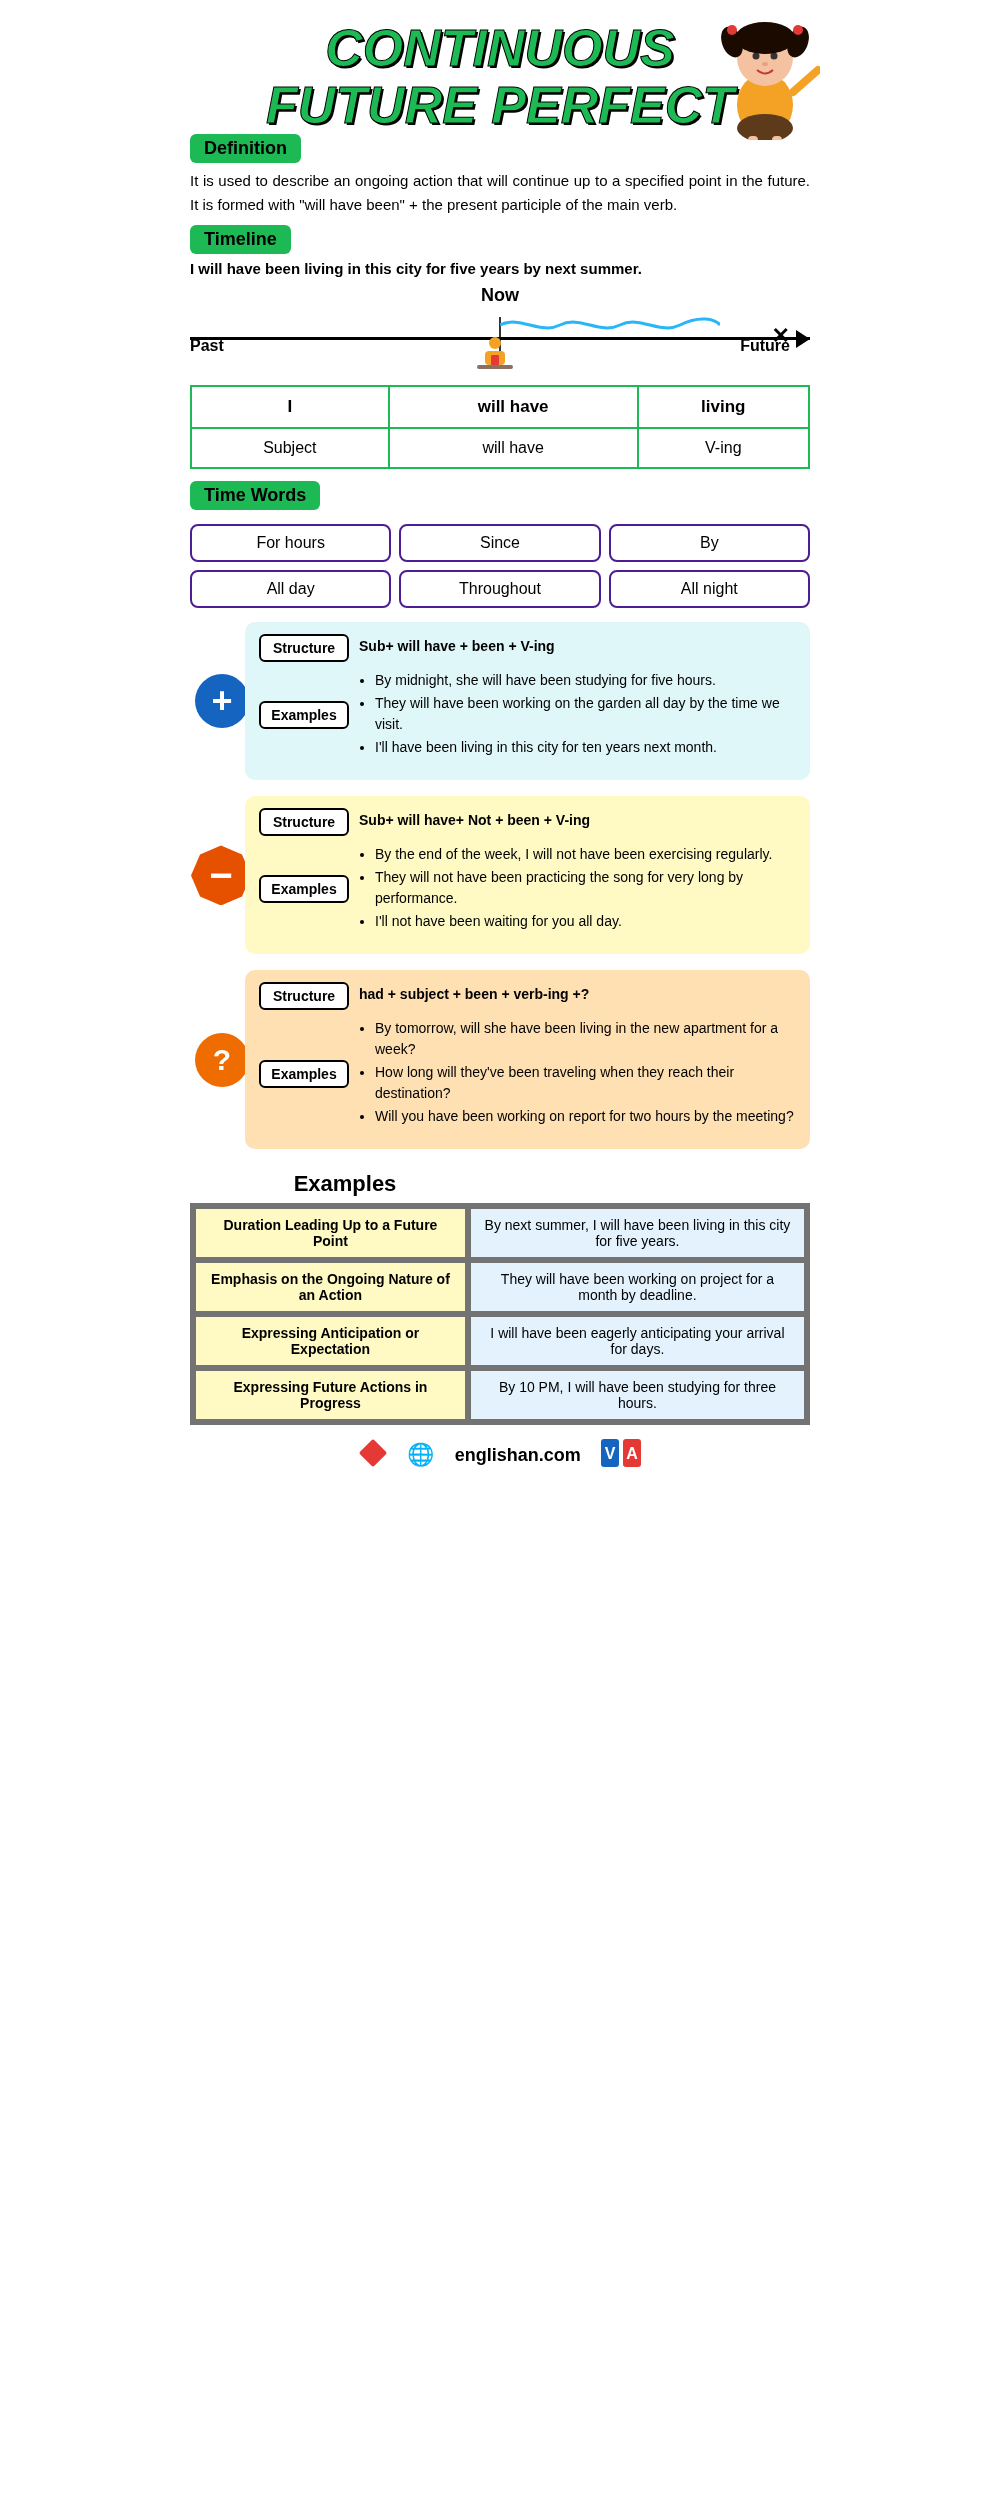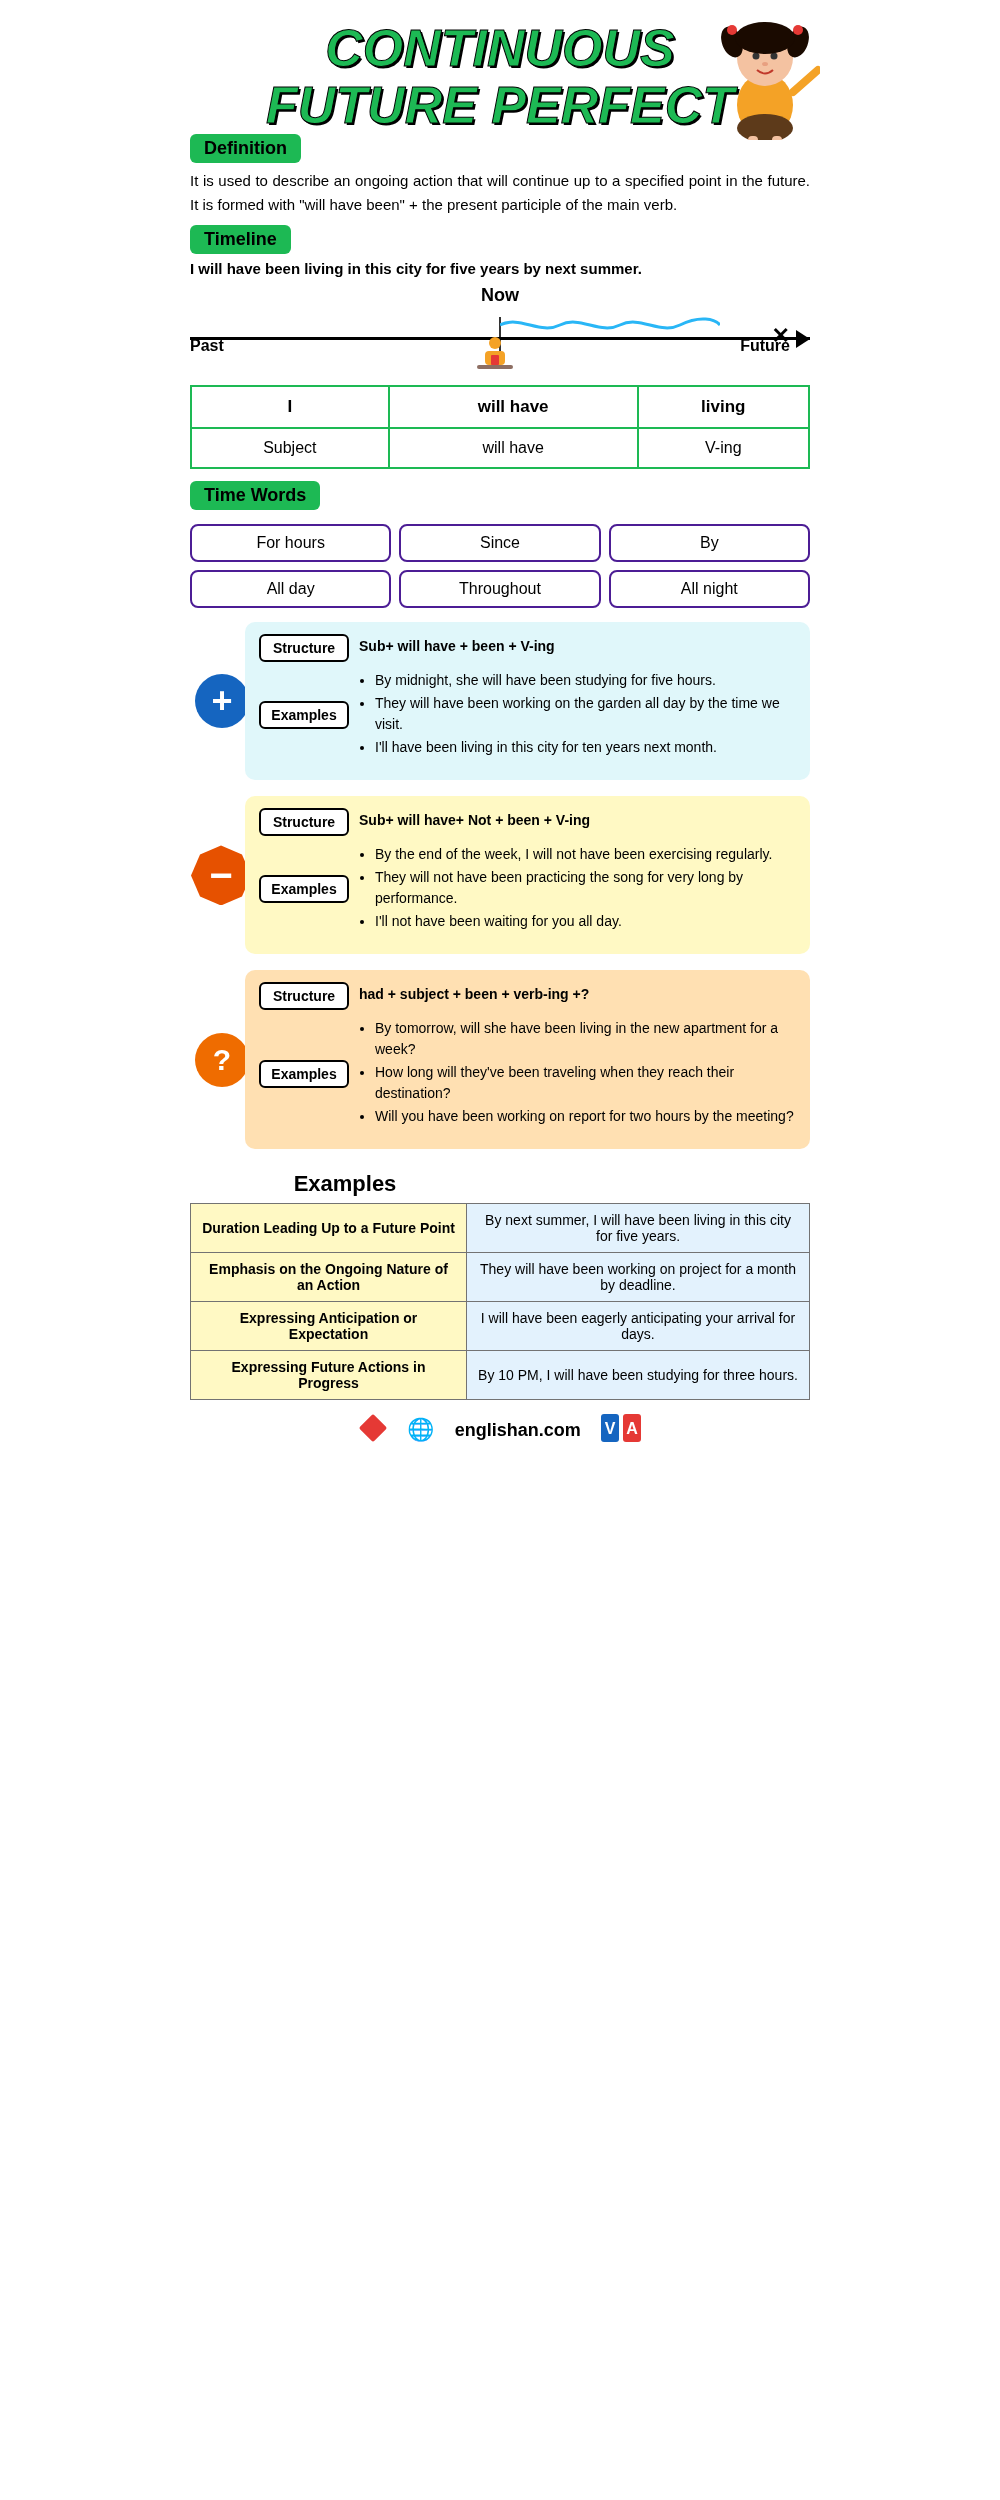--- a/index.html
+++ b/index.html
@@ -246,21 +246,21 @@
       text-align: center;
       font-size: 22px;
       font-weight: bold;
       padding: 6px 0;
     }
     .usages-table {
       width: 100%;
       border-collapse: collapse;
     }
     .usages-table td {
-      border: 1px solid #737373;
+      border: 6px solid #737373;
       padding: 8px 10px;
       font-size: 14px;
       vertical-align: middle;
     }
     .usages-table tr:nth-child(odd) td:first-child {
       background: #fff9c4;
       font-weight: bold;
       text-align: center;
     }
     .usages-table tr:nth-child(even) td:first-child {

